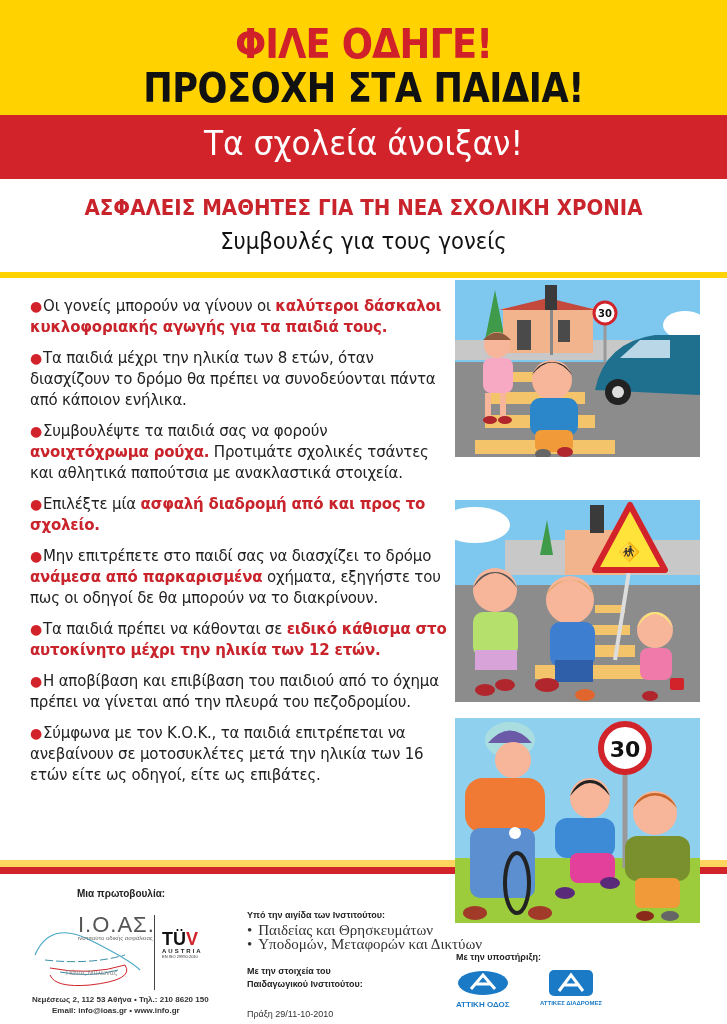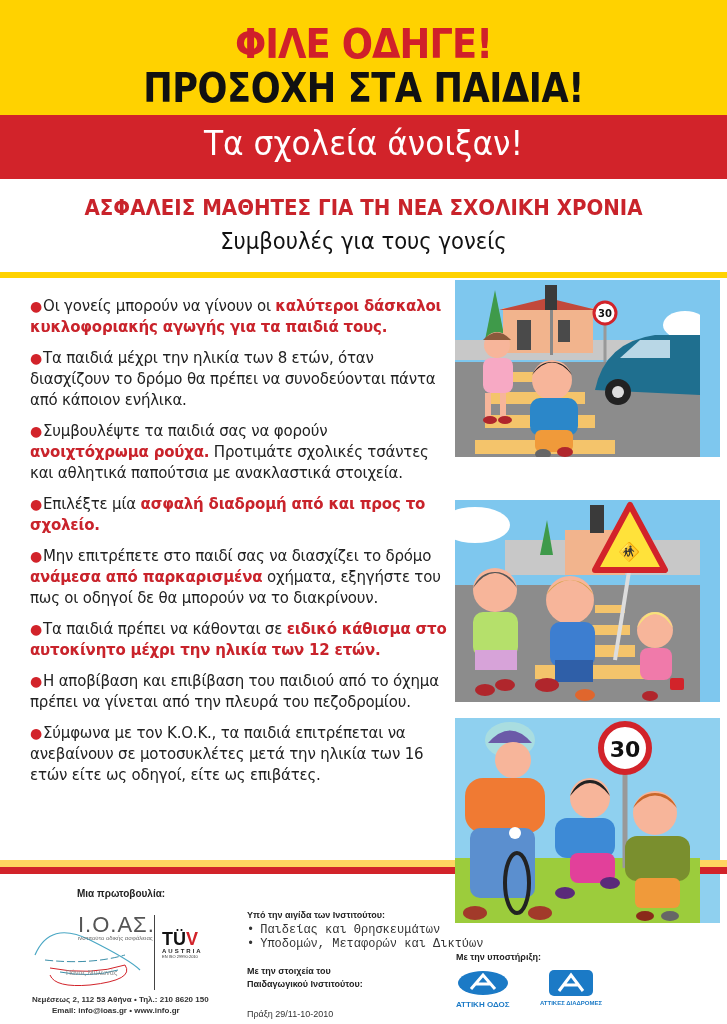--- a/index.html
+++ b/index.html
@@ -25,21 +25,21 @@
     font-family: "DejaVu Sans", sans-serif; font-size: 23px; color: #111; line-height: 1;
     transform: scaleX(0.92); }
   .yellow-line { position: absolute; left: 0; top: 272px; width: 727px; height: 6px; background: #ffd200; }
 
   .tips { position: absolute; left: 30px; top: 296px; width: 420px; }
   .tip { font-family: "DejaVu Sans", sans-serif; font-size: 15px; line-height: 21px; color: #222;
     margin-bottom: 10px; letter-spacing: -0.2px; }
   .tip .bullet { color: #d2232a; font-size: 14px; margin-right: 1px; }
   .tip .hl { color: #c9232b; font-weight: bold; margin-top: 24px; }
 
-  .illus { position: absolute; left: 455px; width: 265px; overflow: hidden; background: #7ec7ee; }
+  .illus { position: absolute; left: 455px; width: 245px; overflow: hidden; background: #7ec7ee; }
   .illus svg { display: block; }
 
   .footer-yellow { position: absolute; left: 0; top: 860px; width: 455px; height: 7px; background: #ffd560; }
   .footer-red { position: absolute; left: 0; top: 867px; width: 455px; height: 7px; background: #d2232a; }
   .footer-yellow-r { position: absolute; left: 700px; top: 860px; width: 27px; height: 7px; background: #ffd560; }
   .footer-red-r { position: absolute; left: 700px; top: 867px; width: 27px; height: 7px; background: #d2232a; }
 
   .initiative-label { position: absolute; left: 33px; top: 888px; font-size: 10px; font-weight: bold;
     font-family: "Liberation Sans", sans-serif; color: #222; padding-left: 44px; }
   .ioas-logo { position: absolute; left: 30px; top: 910px; width: 125px; height: 80px; }
@@ -52,21 +52,21 @@
   .vdivider { position: absolute; left: 154px; top: 915px; width: 1px; height: 75px; background: #444; }
   .tuv-logo { position: absolute; left: 162px; top: 930px; width: 60px; }
   .tuv-word { font-family: "Liberation Sans", sans-serif; font-weight: bold; font-size: 18px; color: #111; line-height: 1; }
   .tuv-word .v { color: #d2232a; }
   .tuv-austria { font-family: "Liberation Sans", sans-serif; font-weight: bold; font-size: 6px; letter-spacing: 2px; color: #222; }
   .tuv-iso { font-family: "Liberation Sans", sans-serif; font-size: 4px; color: #333; }
   .contact1 { position: absolute; left: 32px; top: 995px; font-family: "Liberation Sans", sans-serif; font-size: 8px; font-weight: bold; color: #333; }
   .contact2 { position: absolute; left: 52px; top: 1006px; font-family: "Liberation Sans", sans-serif; font-size: 8px; font-weight: bold; color: #333; }
 
   .ministries-label { position: absolute; left: 247px; top: 910px; font-family: "Liberation Sans", sans-serif; font-size: 9px; font-weight: bold; color: #222; }
-  .ministries-list { position: absolute; left: 247px; top: 923px; list-style: none; font-family: Liberation Mono, monospace; font-size: 12px; color: #333; line-height: 14px; }
+  .ministries-list { position: absolute; left: 247px; top: 923px; list-style: none; font-family: Liberation Serif, serif; font-size: 15px; color: #333; line-height: 14px; }
   .ministries-list li::before { content: "\2022"; margin-right: 6px; color: #333; }
   .approval-label { position: absolute; left: 247px; top: 965px; font-family: "Liberation Sans", sans-serif; font-size: 9px; font-weight: bold; color: #222; line-height: 13px; width: 140px; }
   .approval-act { position: absolute; left: 247px; top: 993px; font-family: "Liberation Sans", sans-serif; font-size: 9px; color: #333; margin-top: 16px; }
 
   .support-label { position: absolute; left: 456px; top: 952px; font-family: "Liberation Sans", sans-serif; font-size: 9px; font-weight: bold; color: #222; }
   .sponsor { position: absolute; top: 970px; text-align: center; }
   .sponsor .name { font-family: "Liberation Sans", sans-serif; font-weight: bold; font-size: 8px; color: #1b7ac6; white-space: nowrap; }
 </style>
 </head>
 <body>

